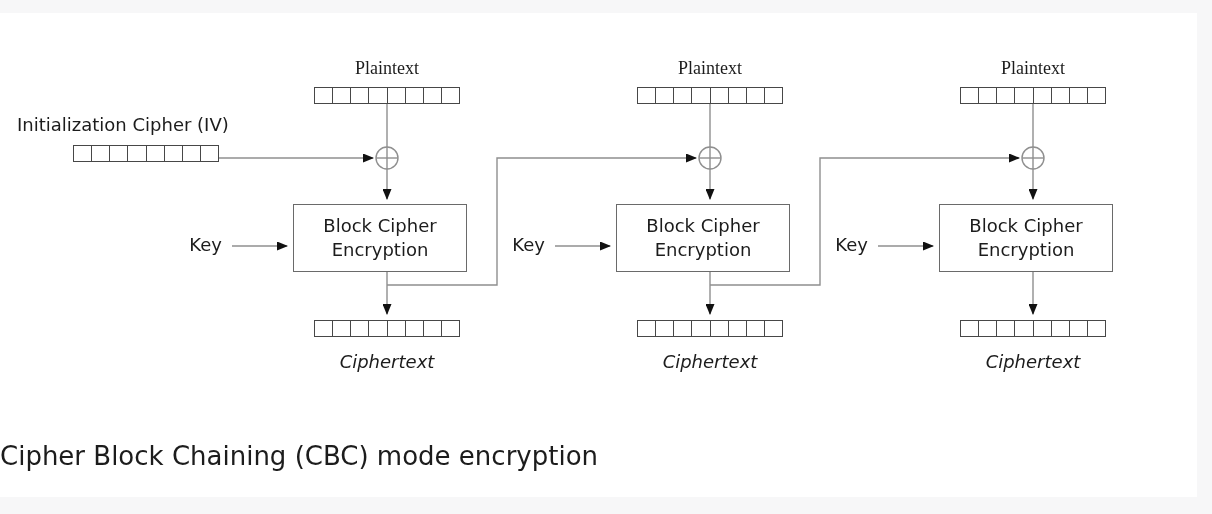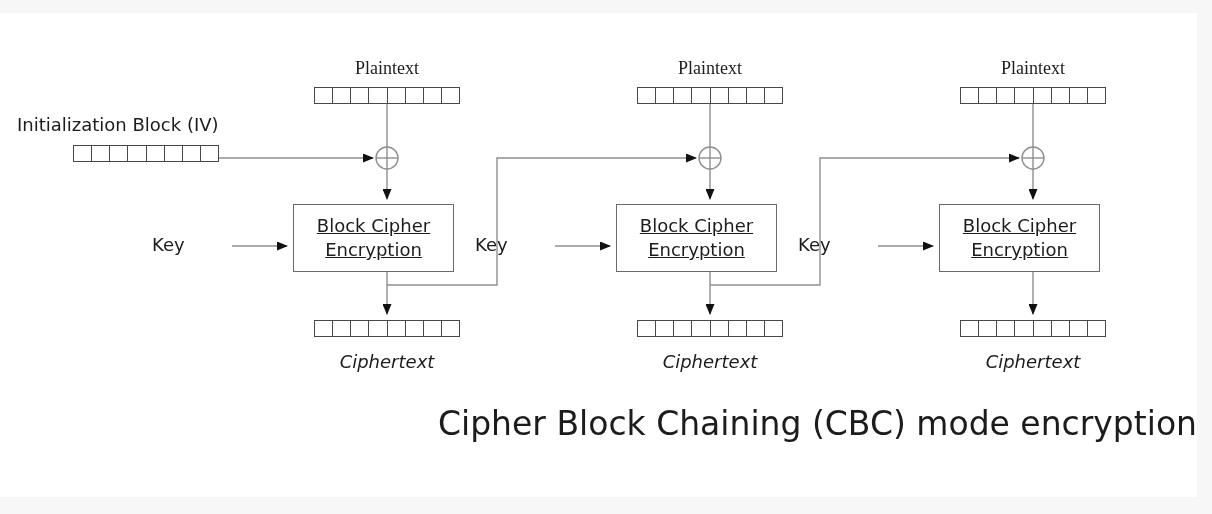--- a/index.html
+++ b/index.html
@@ -14,31 +14,31 @@
   .center{text-align:center;}
 
   .blk{position:absolute;top:0;height:0;width:0;}
   .pt-label{left:-90px;top:57px;width:180px;font-family:Liberation Serif, serif;}
   .cells{position:absolute;left:-73px;width:144px;height:15px;display:flex;
          border:1px solid #474747;background:#fff;}
   .cells.pt{top:87px;}
   .cells.ct{top:320px;}
   .cell{flex:1;border-right:1px solid #474747;}
   .cell:last-child{border-right:none;}
-  .box{position:absolute;left:-94px;top:204px;width:161px;height:68px;box-sizing:border-box;
+  .box{position:absolute;left:-94px;top:204px;width:174px;height:68px;box-sizing:border-box;
        border:1.5px solid #6a6a6a;background:#fff;display:flex;flex-direction:column;
-       justify-content:center;text-align:center;font-size:18px;line-height:24px;text-decoration:underline;}
-  .key{left:-235px;top:234px;width:70px;}
+       justify-content:center;text-align:center;font-size:18px;line-height:24px;}
+  .key{left:-235px;top:234px;width:70px;text-align:right;}
   .ct-label{left:-90px;top:351px;width:180px;font-style:italic;}
 
   .iv-label{left:17px;top:114px;}
   .iv-cells{position:absolute;left:73px;top:145px;width:144px;height:15px;display:flex;
             border:1px solid #474747;background:#fff;}
-  .title{position:absolute;left:0;top:408px;width:1197px;text-align:right;
-         font-size:33px;line-height:32px;}
+  .title{position:absolute;left:0;top:440px;width:1197px;text-align:left;
+         font-size:26px;line-height:32px;}
 
   svg.wires{position:absolute;left:0;top:0;pointer-events:none;}
 </style>
 </head>
 <body>
 
 <div class="page">
 
   <div class="band top"></div>
   <div class="band right"></div>
@@ -68,21 +68,21 @@
       <path d="M710 285 L820 285 L820 158 L1019 158" marker-end="url(#ah)"></path>
 
       <path d="M1033 104 L1033 199" marker-end="url(#ah)"></path>
       <circle cx="1033" cy="158" r="11"></circle>
       <path d="M1022 158 L1044 158"></path>
       <path d="M878 246 L933 246" marker-end="url(#ah)"></path>
       <path d="M1033 272 L1033 314" marker-end="url(#ah)"></path>
     </g>
   </svg>
 
-  <div class="lbl iv-label">Initialization Block (IV)</div>
+  <div class="lbl iv-label">Initialization Cipher (IV)</div>
   <div class="iv-cells">
       <span class="cell"></span>
       <span class="cell"></span>
       <span class="cell"></span>
       <span class="cell"></span>
       <span class="cell"></span>
       <span class="cell"></span>
       <span class="cell"></span>
       <span class="cell"></span>
     </div>

